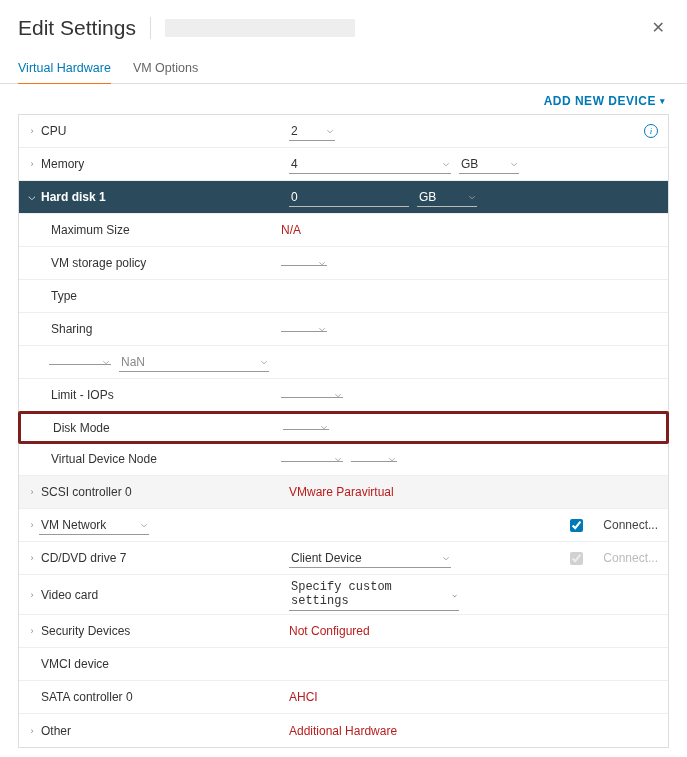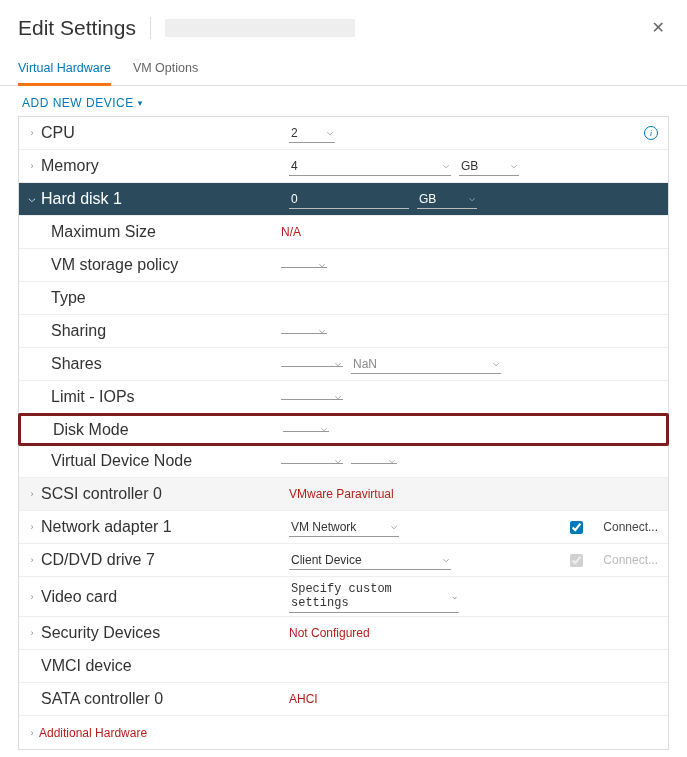--- a/index.html
+++ b/index.html
@@ -5,34 +5,34 @@
   * { box-sizing: border-box; margin: 0; padding: 0; }
   body { font-family: -apple-system, BlinkMacSystemFont, "Segoe UI", Arial, sans-serif; font-size: 12px; color: #333; background: #fff; }
   .dialog { width: 687px; background: #fff; }
   .header { display: flex; align-items: center; padding: 14px 18px 8px 18px; }
   .title { font-size: 21px; font-weight: 400; color: #333; }
   .divider-v { width: 1px; height: 22px; background: #ddd; margin: 0 14px; }
   .subtitle { color: #ccc; background: #eee; width: 190px; height: 18px; }
   .close-x { margin-left: auto; font-size: 16px; color: #666; cursor: pointer; padding: 4px; }
   .tabs { display: flex; border-bottom: 1px solid #ddd; padding: 0 18px; margin-top: 4px; }
   .tab { padding: 8px 0; margin-right: 22px; font-size: 12.5px; color: #666; cursor: pointer; }
-  .tab.active { color: #0079b8; border-bottom: 3px solid #f97316; margin-bottom: -1px; font-weight: 500; }
-  .toolbar { display: flex; padding: 10px 22px 6px; }
+  .tab.active { color: #0079b8; border-bottom: 1px solid #f97316; margin-bottom: -1px; font-weight: 500; }
+  .toolbar { display: flex; justify-content: flex-end; padding: 10px 22px 6px; font-weight: bold; }
   .add-device { color: #0079b8; font-size: 12px; letter-spacing: .5px; cursor: pointer; display: flex; align-items: center; }
   .add-device .chev { margin-left: 4px; font-size: 9px; }
   .panel { margin: 0 18px 14px; border: 1px solid #ddd; }
   .row { display: flex; align-items: center; min-height: 33px; border-bottom: 1px solid #eee; padding: 3px 10px 3px 6px; }
   .row:last-child { border-bottom: none; }
   .row.expanded { background: #2b4a5c; color: #fff; }
   .row.sub { padding-left: 30px; }
   .row.shade { background: #f5f5f5; }
   .row.hl { border: 3px solid #7f1d1d; border-radius: 2px; margin: -1px -1px -1px -1px; position: relative; z-index: 2; }
   .caret { width: 14px; font-size: 9px; color: #888; cursor: pointer; text-align: center; }
   .row.expanded .caret { color: #fff; }
-  .label-col { width: 250px; padding-left: 2px; font-size: 16px; }
+  .label-col { width: 250px; padding-left: 2px; font-size: 12px; }
   .row.sub .label-col { width: 232px; }
   .val-col { flex: 1; display: flex; align-items: center; gap: 8px; font-size: 12px; }
   .info-icon { margin-left: auto; color: #0079b8; width: 14px; height: 14px; border: 1.2px solid #0079b8; border-radius: 50%; display: flex; align-items: center; justify-content: center; font-size: 9px; font-style: italic; font-family: serif; }
   .uselect { border: none; border-bottom: 1px solid #999; background: transparent; padding: 2px 14px 2px 2px; font-size: 12px; position: relative; display: inline-flex; align-items: center; min-width: 28px; cursor: pointer; color: inherit; }
   .uselect .chev { position: absolute; right: 2px; font-size: 8px; color: #666; pointer-events: none; }
   .row.expanded .uselect { color: #fff; border-bottom-color: #bbb; }
   .row.expanded .uselect .chev { color: #ccc; }
   .uselect.w-40 { width: 46px; }
   .uselect.w-50 { width: 60px; }
   .uselect.w-60 { width: 62px; }
@@ -93,21 +93,21 @@
           </span>
         <span class="uselect w-50">
             <span>GB</span>
             <span class="chev">⌵</span>
           </span>
       </div>
     </div>
 
     <div class="row expanded">
       <span class="caret">⌵</span>
-      <div class="label-col" style="font-weight:400;">Hard disk 1</div>
+      <div class="label-col" style="font-weight:700;">Hard disk 1</div>
       <div class="val-col">
         <span class="uselect" style="width:120px;">
             <span>0</span>
           </span>
         <span class="uselect w-50">
             <span>GB</span>
             <span class="chev">⌵</span>
           </span>
       </div>
     </div>
@@ -140,21 +140,20 @@
       <div class="label-col">Sharing</div>
       <div class="val-col">
         <span class="uselect w-40">
             <span></span>
             <span class="chev">⌵</span>
           </span>
       </div>
     </div>
 
     <div class="row sub">
-      <div class="label-col">Shares</div>
       <div class="val-col">
         <span class="uselect w-60">
             <span></span>
             <span class="chev">⌵</span>
           </span>
         <span class="uselect" style="width:150px;">
             <span class="nan">NaN</span>
             <span class="chev">⌵</span>
           </span>
       </div>
@@ -197,21 +196,20 @@
     <div class="row shade">
       <span class="caret">›</span>
       <div class="label-col">SCSI controller 0</div>
       <div class="val-col">
           <span class="static">VMware Paravirtual</span>
         </div>
     </div>
 
     <div class="row">
       <span class="caret">›</span>
-      <div class="label-col">Network adapter 1</div>
       <div class="val-col">
         <span class="uselect w-100">
             <span>VM Network</span>
             <span class="chev">⌵</span>
           </span>
         <label class="chk">
             <input type="checkbox" checked="" style="">
             <span>Connect...</span>
           </label>
       </div>
@@ -262,20 +260,21 @@
     <div class="row">
       <span class="caret"></span>
       <div class="label-col">SATA controller 0</div>
       <div class="val-col">
           <span class="static">AHCI</span>
         </div>
     </div>
 
     <div class="row">
       <span class="caret">›</span>
+      <div class="label-col">Other</div>
       <div class="val-col">
           <span class="static">Additional Hardware</span>
         </div>
     </div>
 
   </div>
 
 </div>
 
 </body></html>

